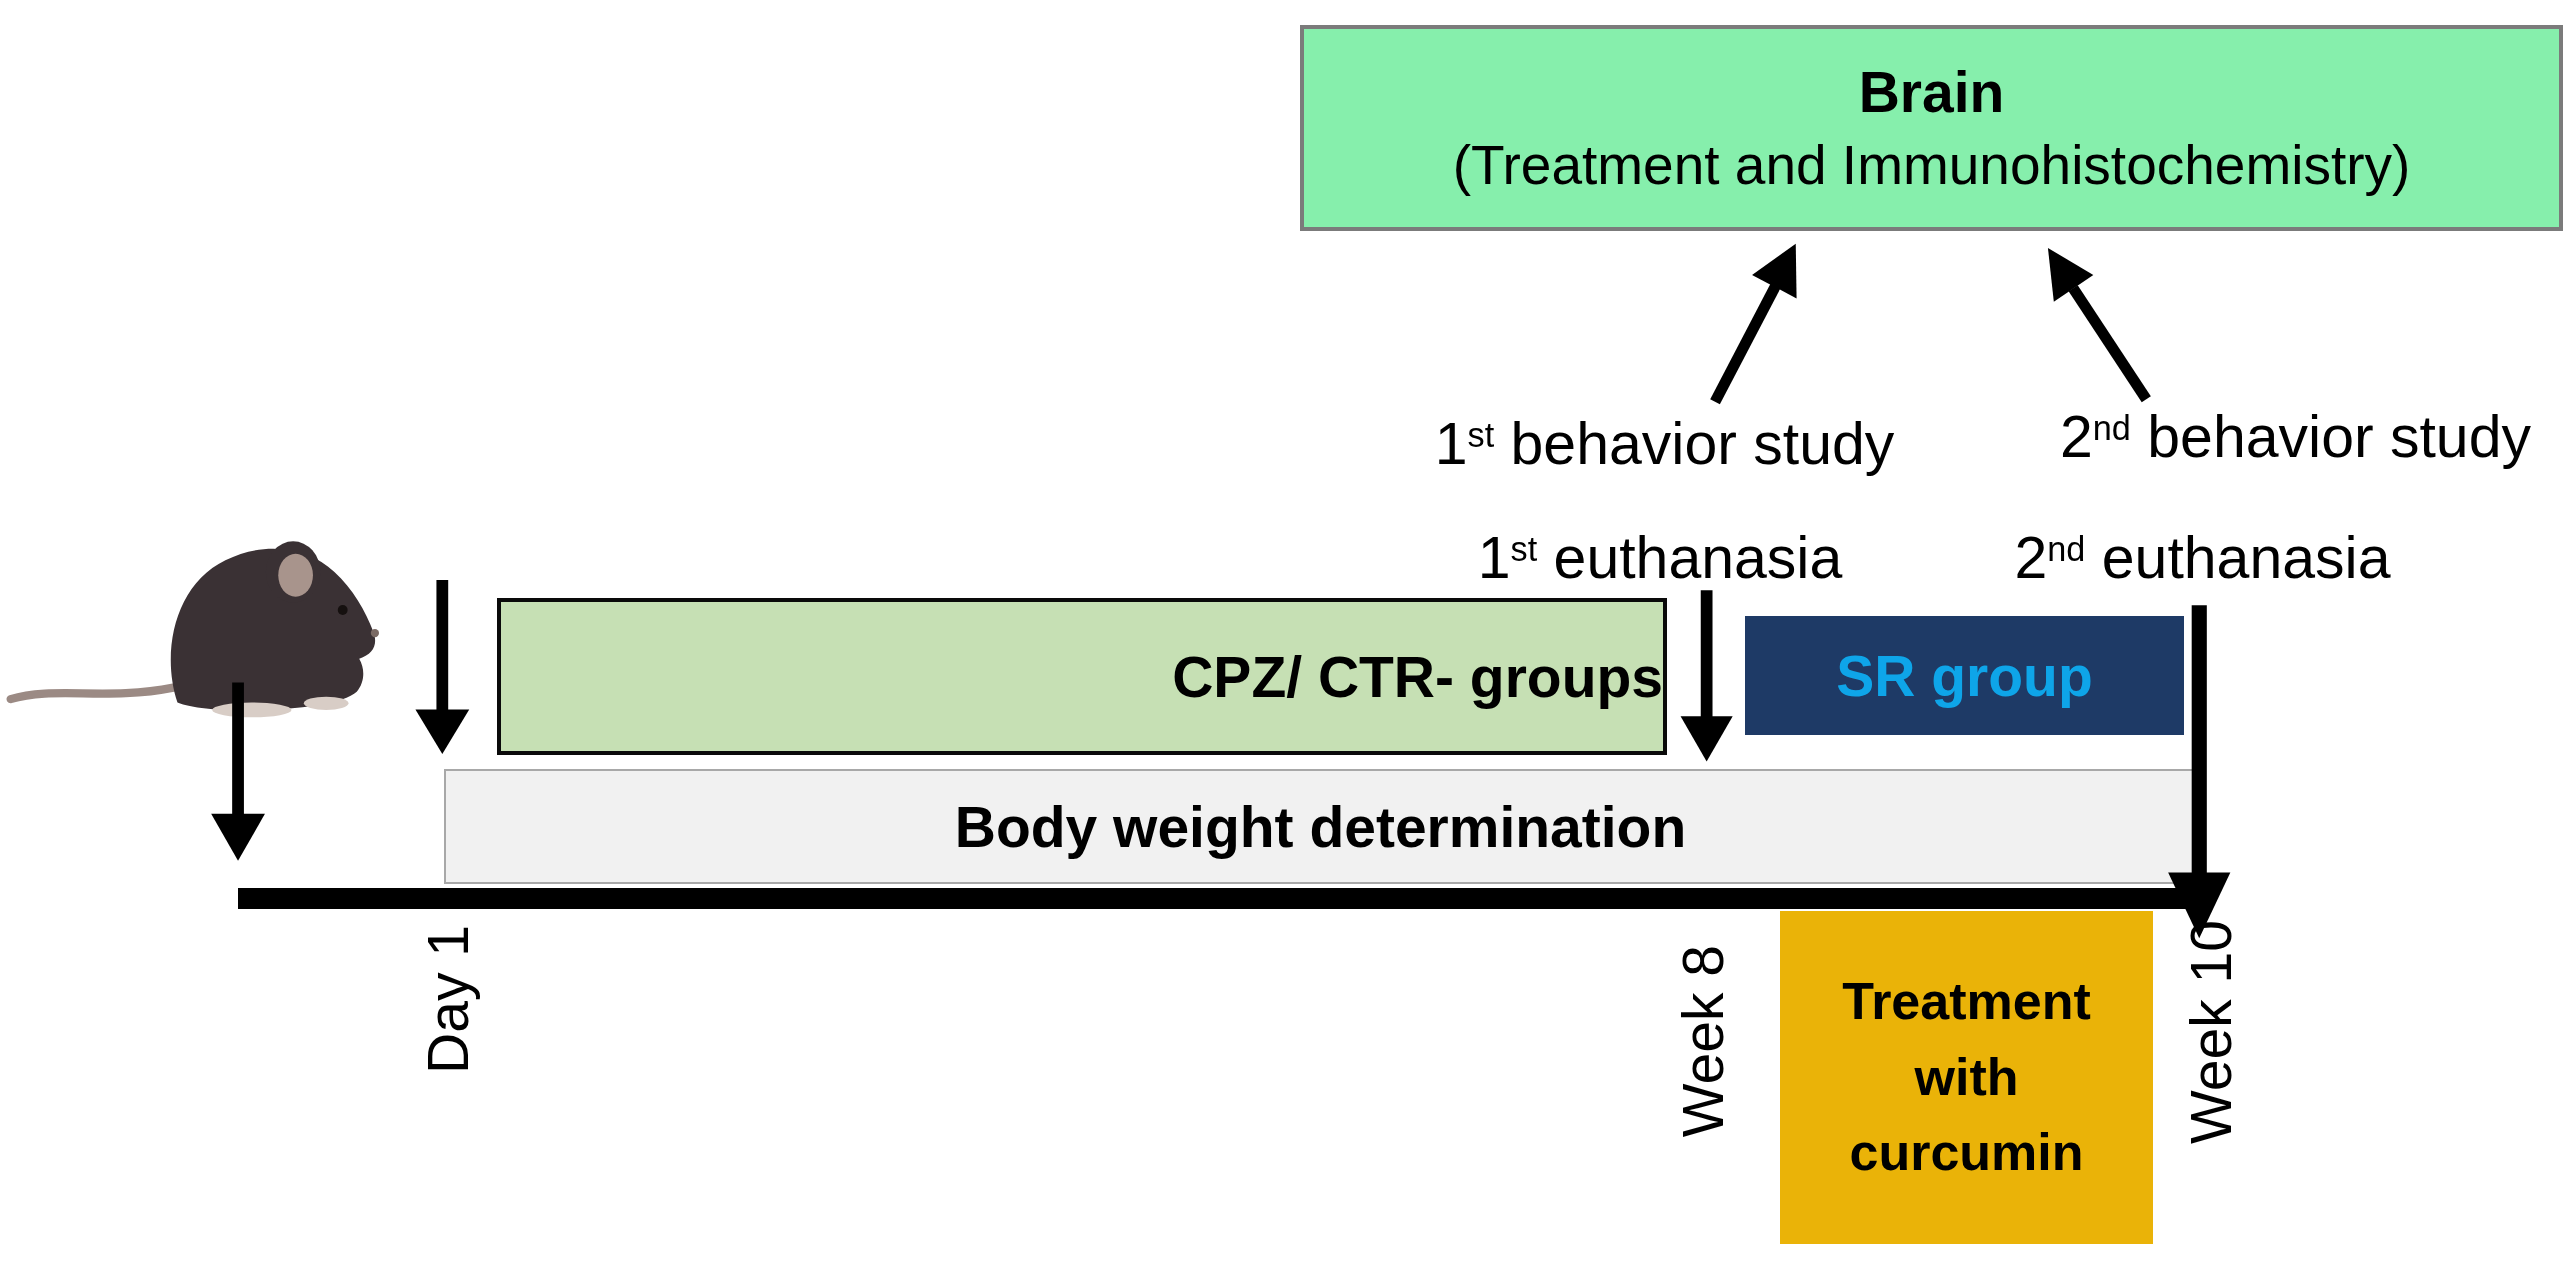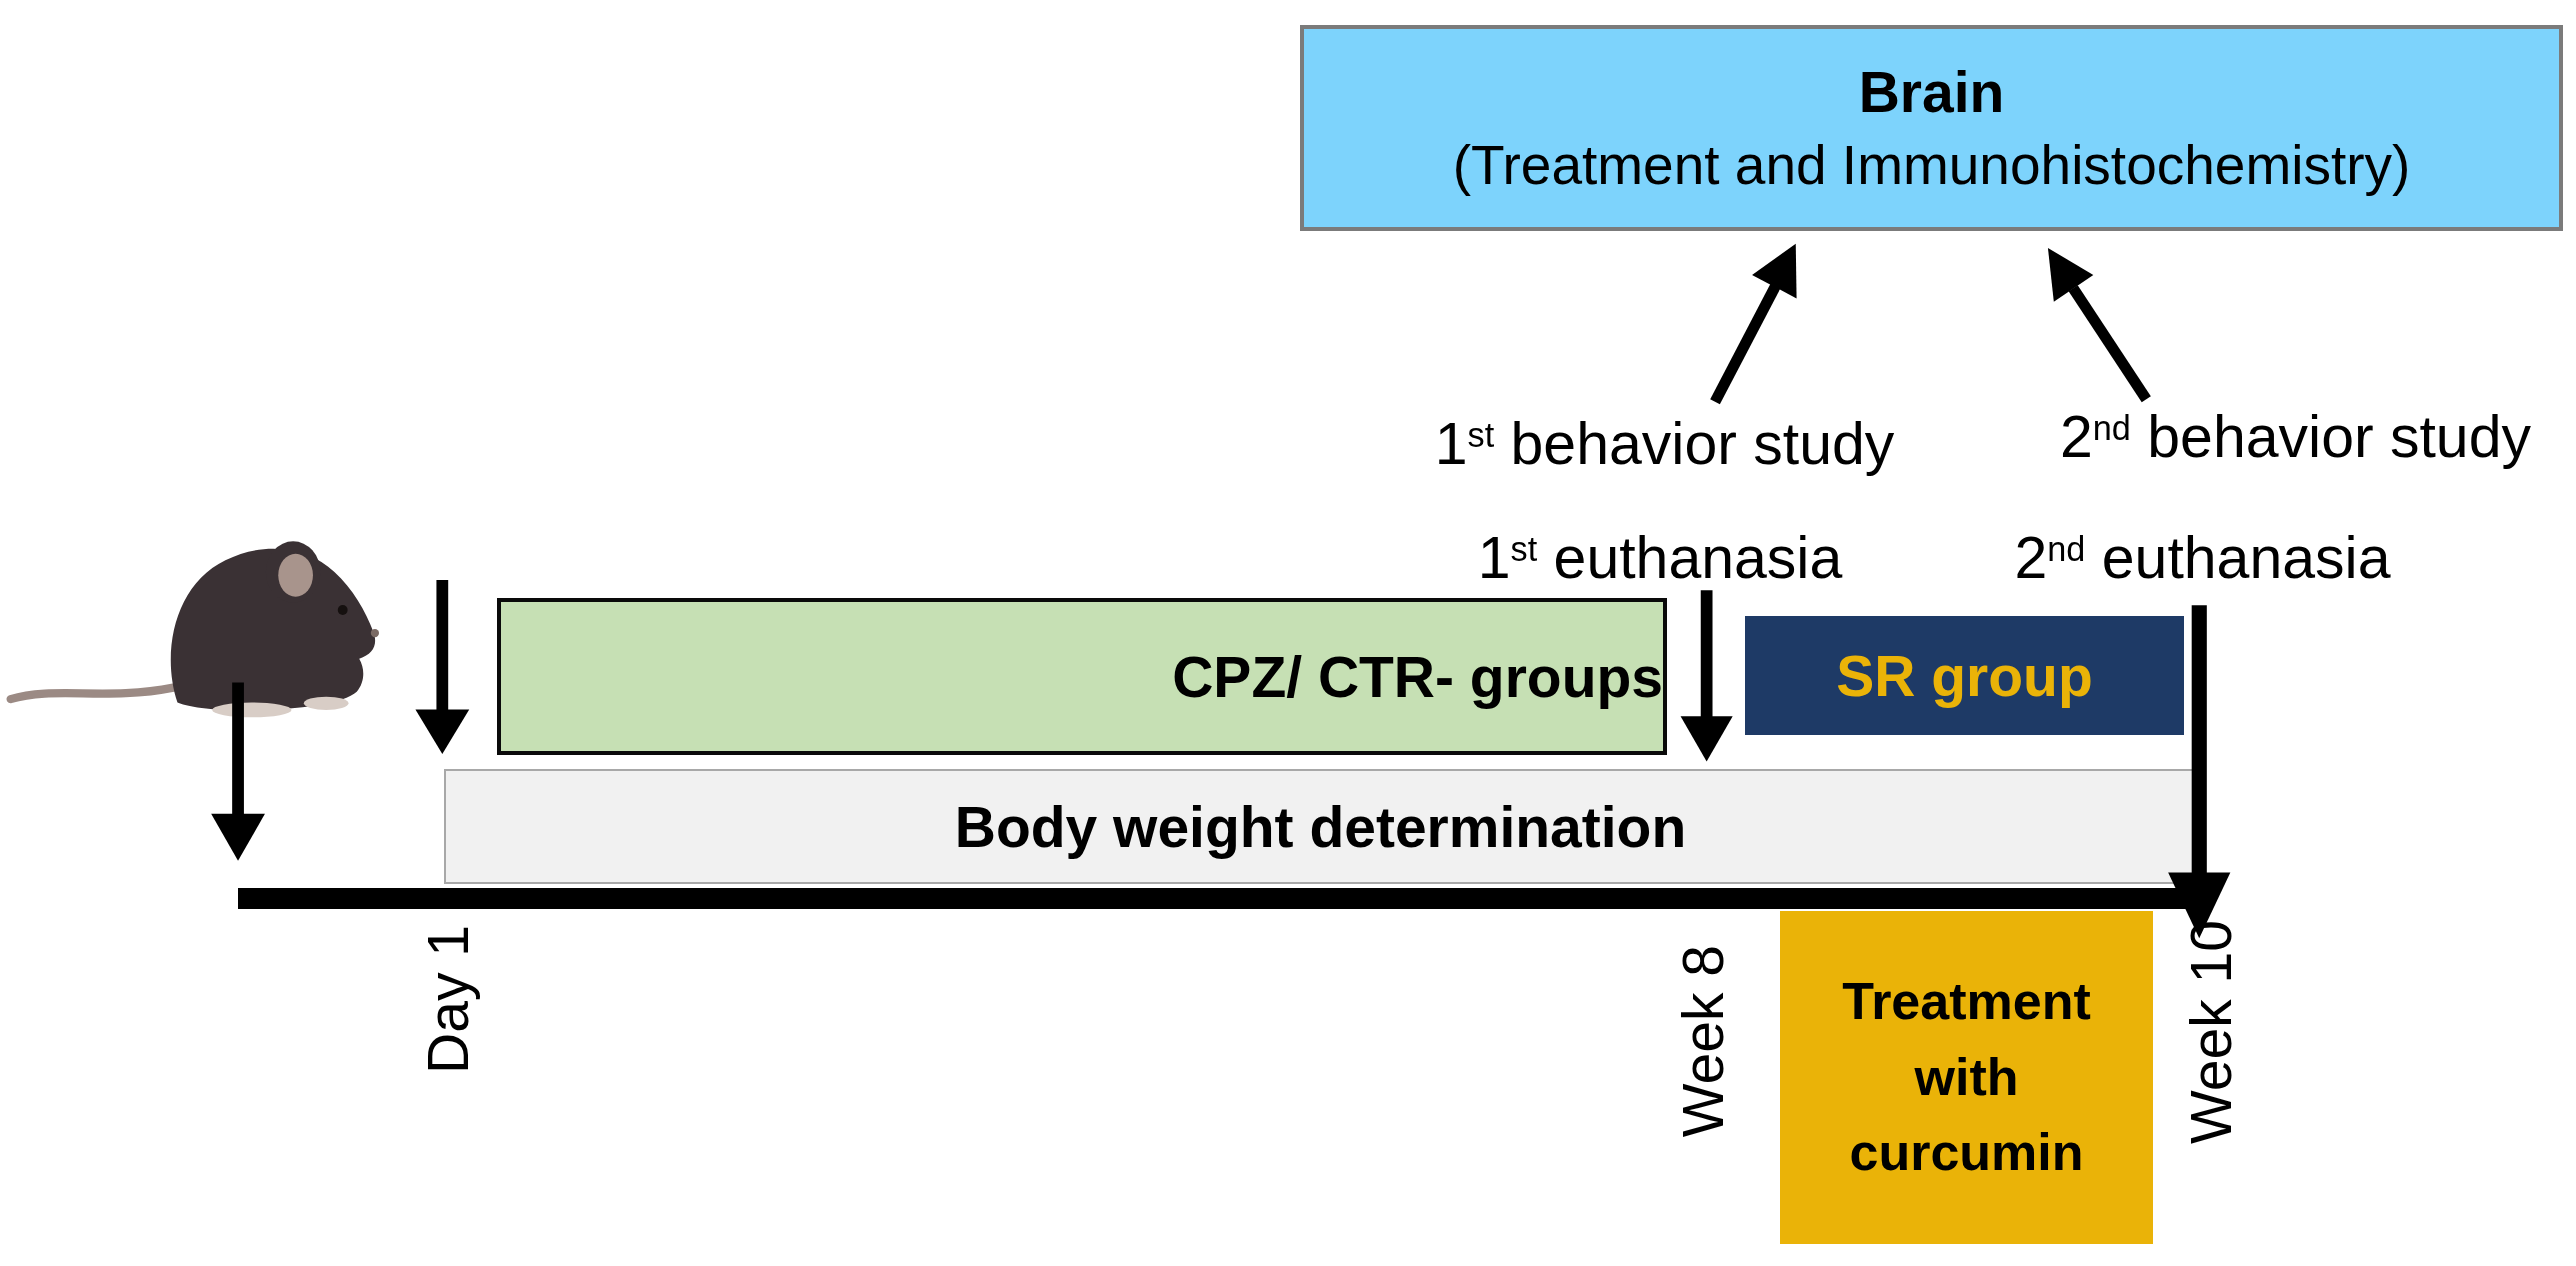--- a/index.html
+++ b/index.html
@@ -11,21 +11,21 @@
     font-family:"Liberation Sans", sans-serif;
     color:#000000;
     overflow:hidden;
   }
   .abs{position:absolute;box-sizing:border-box;}
   .overlay{position:absolute;left:0;top:0;width:2576px;height:1266px;pointer-events:none;z-index:4;}
 
   
   .brain-box{
     left:1300px;top:25px;width:1263px;height:206px;
-    background:#7dd3fc;border:4.2px solid #7b7b7b;
+    background:#86efac;border:4.2px solid #7b7b7b;
     display:flex;flex-direction:column;align-items:center;justify-content:center;
     gap:17px;z-index:2;text-align:center;
   }
   .brain-title{font-size:57px;font-weight:bold;line-height:1;}
   .brain-sub{font-size:55px;line-height:1;}
 
   
   .txt{font-size:59px;line-height:1.1;text-align:center;z-index:2;white-space:nowrap;}
   .txt sup{font-size:58%;vertical-align:44%;}
   .lbl-behavior1{left:1387px;top:412px;width:555px;}
@@ -36,21 +36,21 @@
 
   
   .cpz-box{
     left:497px;top:598px;width:1170px;height:157px;
     background:#c6e0b4;border:4.2px solid #0a0a0a;
     display:flex;align-items:center;justify-content:flex-end;
     font-size:57px;font-weight:bold;z-index:2;
   }
   .sr-box{
     left:1745px;top:616px;width:439px;height:119px;
-    background:#1e3a66;color:#eab308;
+    background:#1e3a66;color:#0ea5e9;
     display:flex;align-items:center;justify-content:center;
     font-size:57px;font-weight:bold;z-index:2;
   }
   .body-box{
     left:444px;top:769px;width:1753px;height:115px;
     background:#f1f1f1;border:2.5px solid #a8a8a8;
     display:flex;align-items:center;justify-content:center;
     font-size:57px;font-weight:bold;z-index:2;
   }
   .treatment-box{

